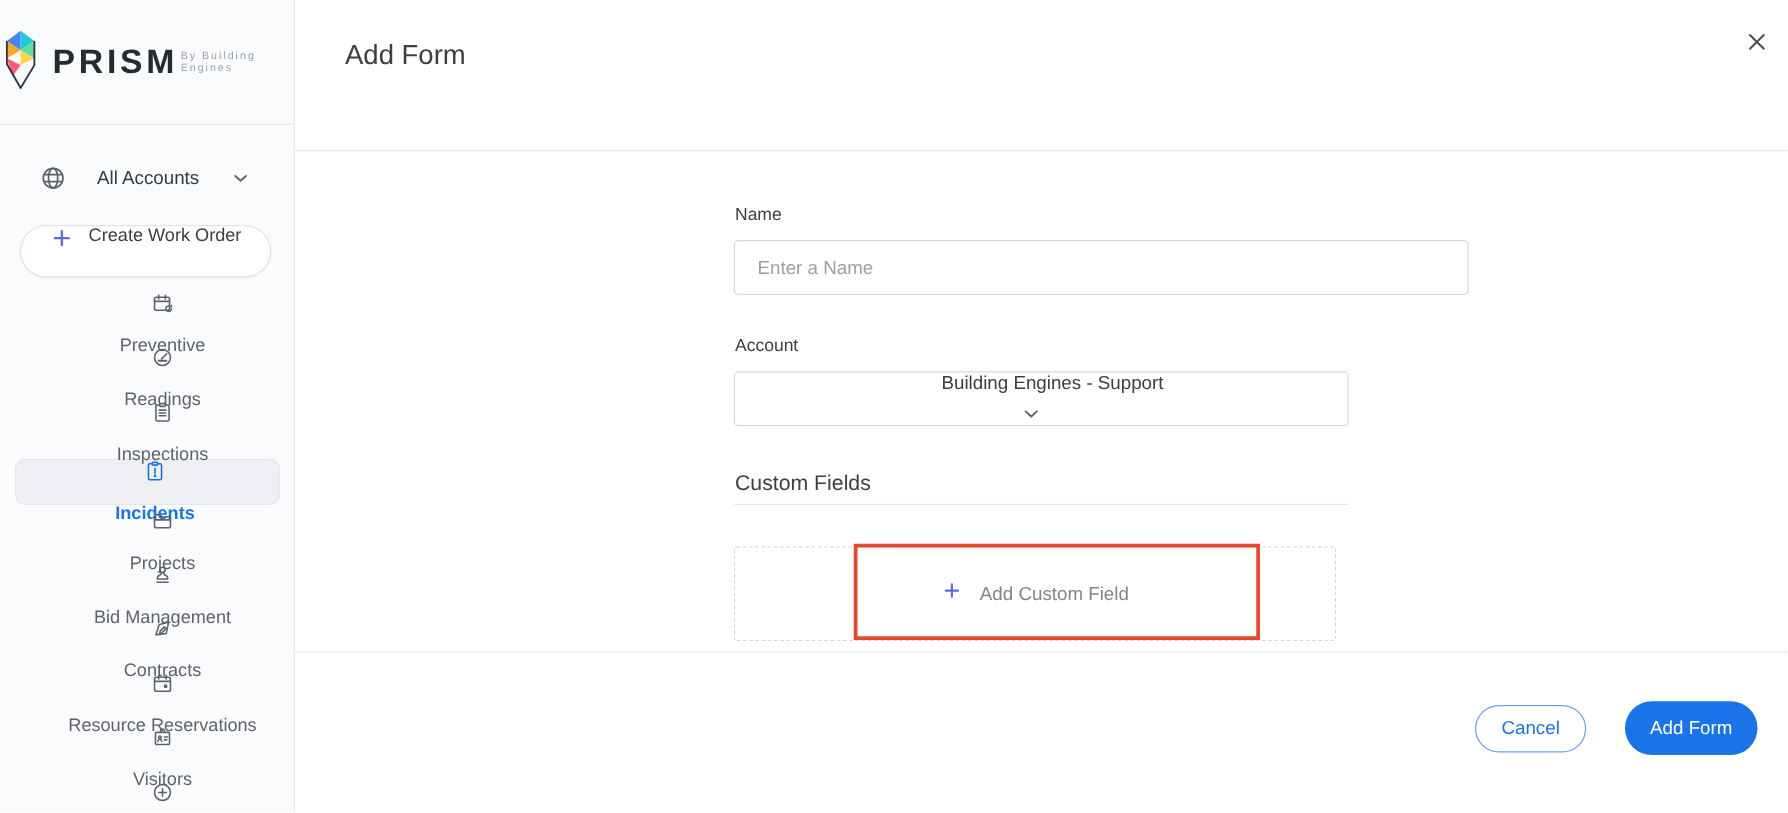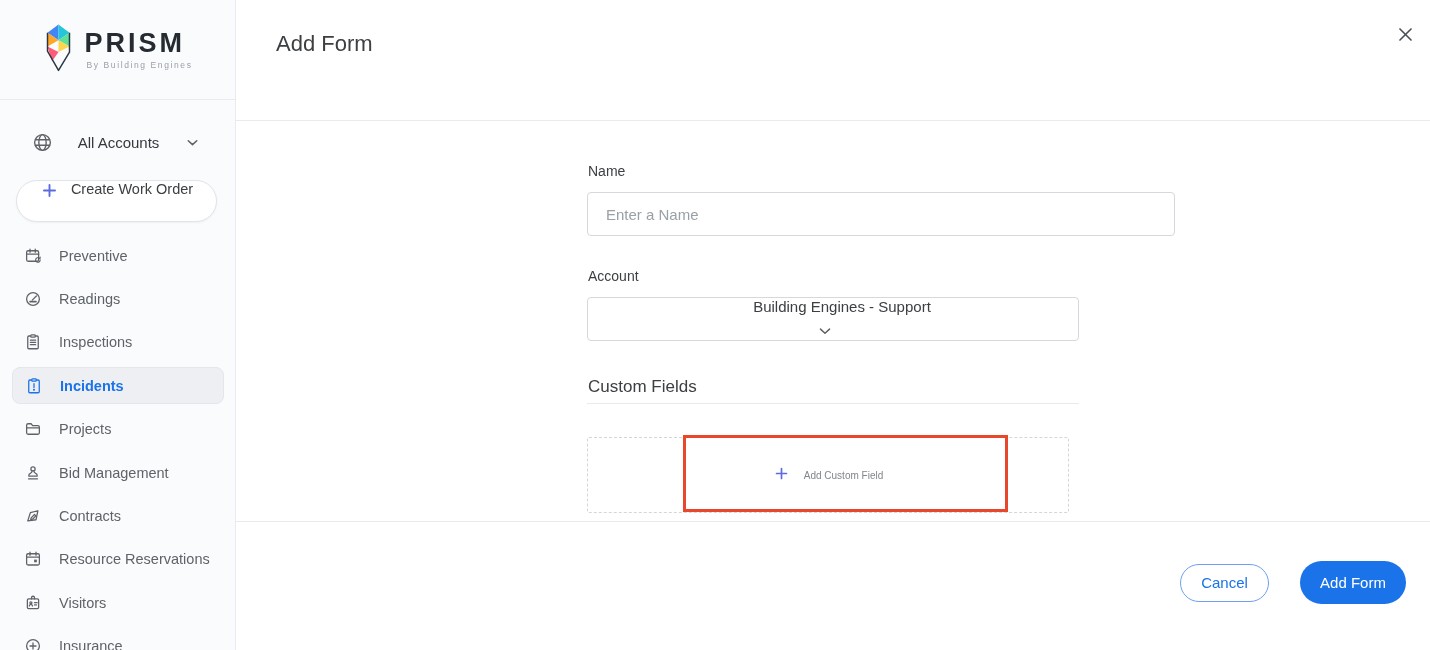--- a/index.html
+++ b/index.html
@@ -13,21 +13,21 @@
 
   
   .sidebar {
     position:absolute; left:0; top:0; width:236px; height:650px;
     background:#fafbfd; border-right:1px solid #e9eaee; overflow:hidden;
   }
   .logo-block {
     height:100px; border-bottom:1px solid #e9eaee;
     display:flex; align-items:center; justify-content:center; gap:9px;
   }
-  .logo-text { display:flex; flex-direction:column; align-items:flex-start; }
+  .logo-text { display:flex; flex-direction:row; align-items:flex-start; }
   .logo-title { font-size:27px; font-weight:700; letter-spacing:3px; color:#262b31; line-height:1; }
   .logo-sub { font-size:8.5px; letter-spacing:1.6px; color:#9aa0a6; margin-top:3px; margin-left:2px; }
 
   .account-switcher {
     height:36px; margin-top:24px; display:flex; align-items:center; cursor:pointer;
   }
   .account-switcher .globe { margin-left:32px; display:flex; }
   .account-switcher .acct-label { flex:1; text-align:center; font-size:15px; font-weight:500; color:#34393e; }
   .account-switcher .chev { margin-right:34px; display:flex; }
 
@@ -35,21 +35,21 @@
     position:absolute; left:16px; top:180px; width:201px; height:42px;
     background:#fff; border:1px solid #e1e4e8; border-radius:21px;
     display:flex; align-items:flex-start; justify-content:center; gap:12px;
     box-shadow:0 1px 2px rgba(60,64,67,.06); cursor:pointer;
   }
   .create-pill span.lbl { font-size:14.5px; font-weight:500; color:#3c4043; }
 
   .nav { position:absolute; left:0; top:234px; width:236px; }
   .nav-item {
     height:43.4px; display:flex; align-items:center; gap:17px;
-    padding-left:24px; cursor:pointer; color:#5f6368;
+    padding-left:24px; cursor:pointer; color:#5f6368;flex-direction:column;
   }
   .nav-item .nav-label { font-size:14.5px; color:#5f6368; }
   .nav-item.active {
     margin:0 12px; padding-left:12px; height:37px; margin-top:3px; margin-bottom:3.4px;
     background:#edeff3; border:1px solid #e3e6ea; border-radius:8px;
   }
   .nav-item.active .nav-label { color:#1a73e8; font-weight:700; }
   svg.ic { display:block; }
 
   
@@ -82,21 +82,21 @@
   .select-box .sel-chev { margin-right:16px; display:flex; }
 
   .cf-heading { position:absolute; top:377px; left:1px; font-size:17px; font-weight:500; color:#3c4043; }
   .cf-divider { position:absolute; top:403px; left:0; width:492px; height:1px; background:#e8eaed; }
 
   .add-box {
     position:absolute; top:437px; left:0; width:482px; height:76px;
     border:1px dashed #d3d6db; border-radius:2px;
     display:flex; align-items:center; justify-content:center; gap:14px; cursor:pointer; background:#fff;
   }
-  .add-box .add-lbl { font-size:10px; color:#80868b; }
+  .add-box .add-lbl { font-size:15px; color:#80868b; }
   .annotation {
     position:absolute; top:-3px; left:95px; width:325px; height:77px;
     border:3px solid #e8472b; pointer-events:none;
   }
 
   .footer-divider { position:absolute; left:0; top:521px; width:100%; height:1px; background:#e8eaed; }
   .footer-actions {
     position:absolute; right:24px; top:561px; height:43px;
     display:flex; align-items:center; gap:31px;
   }

